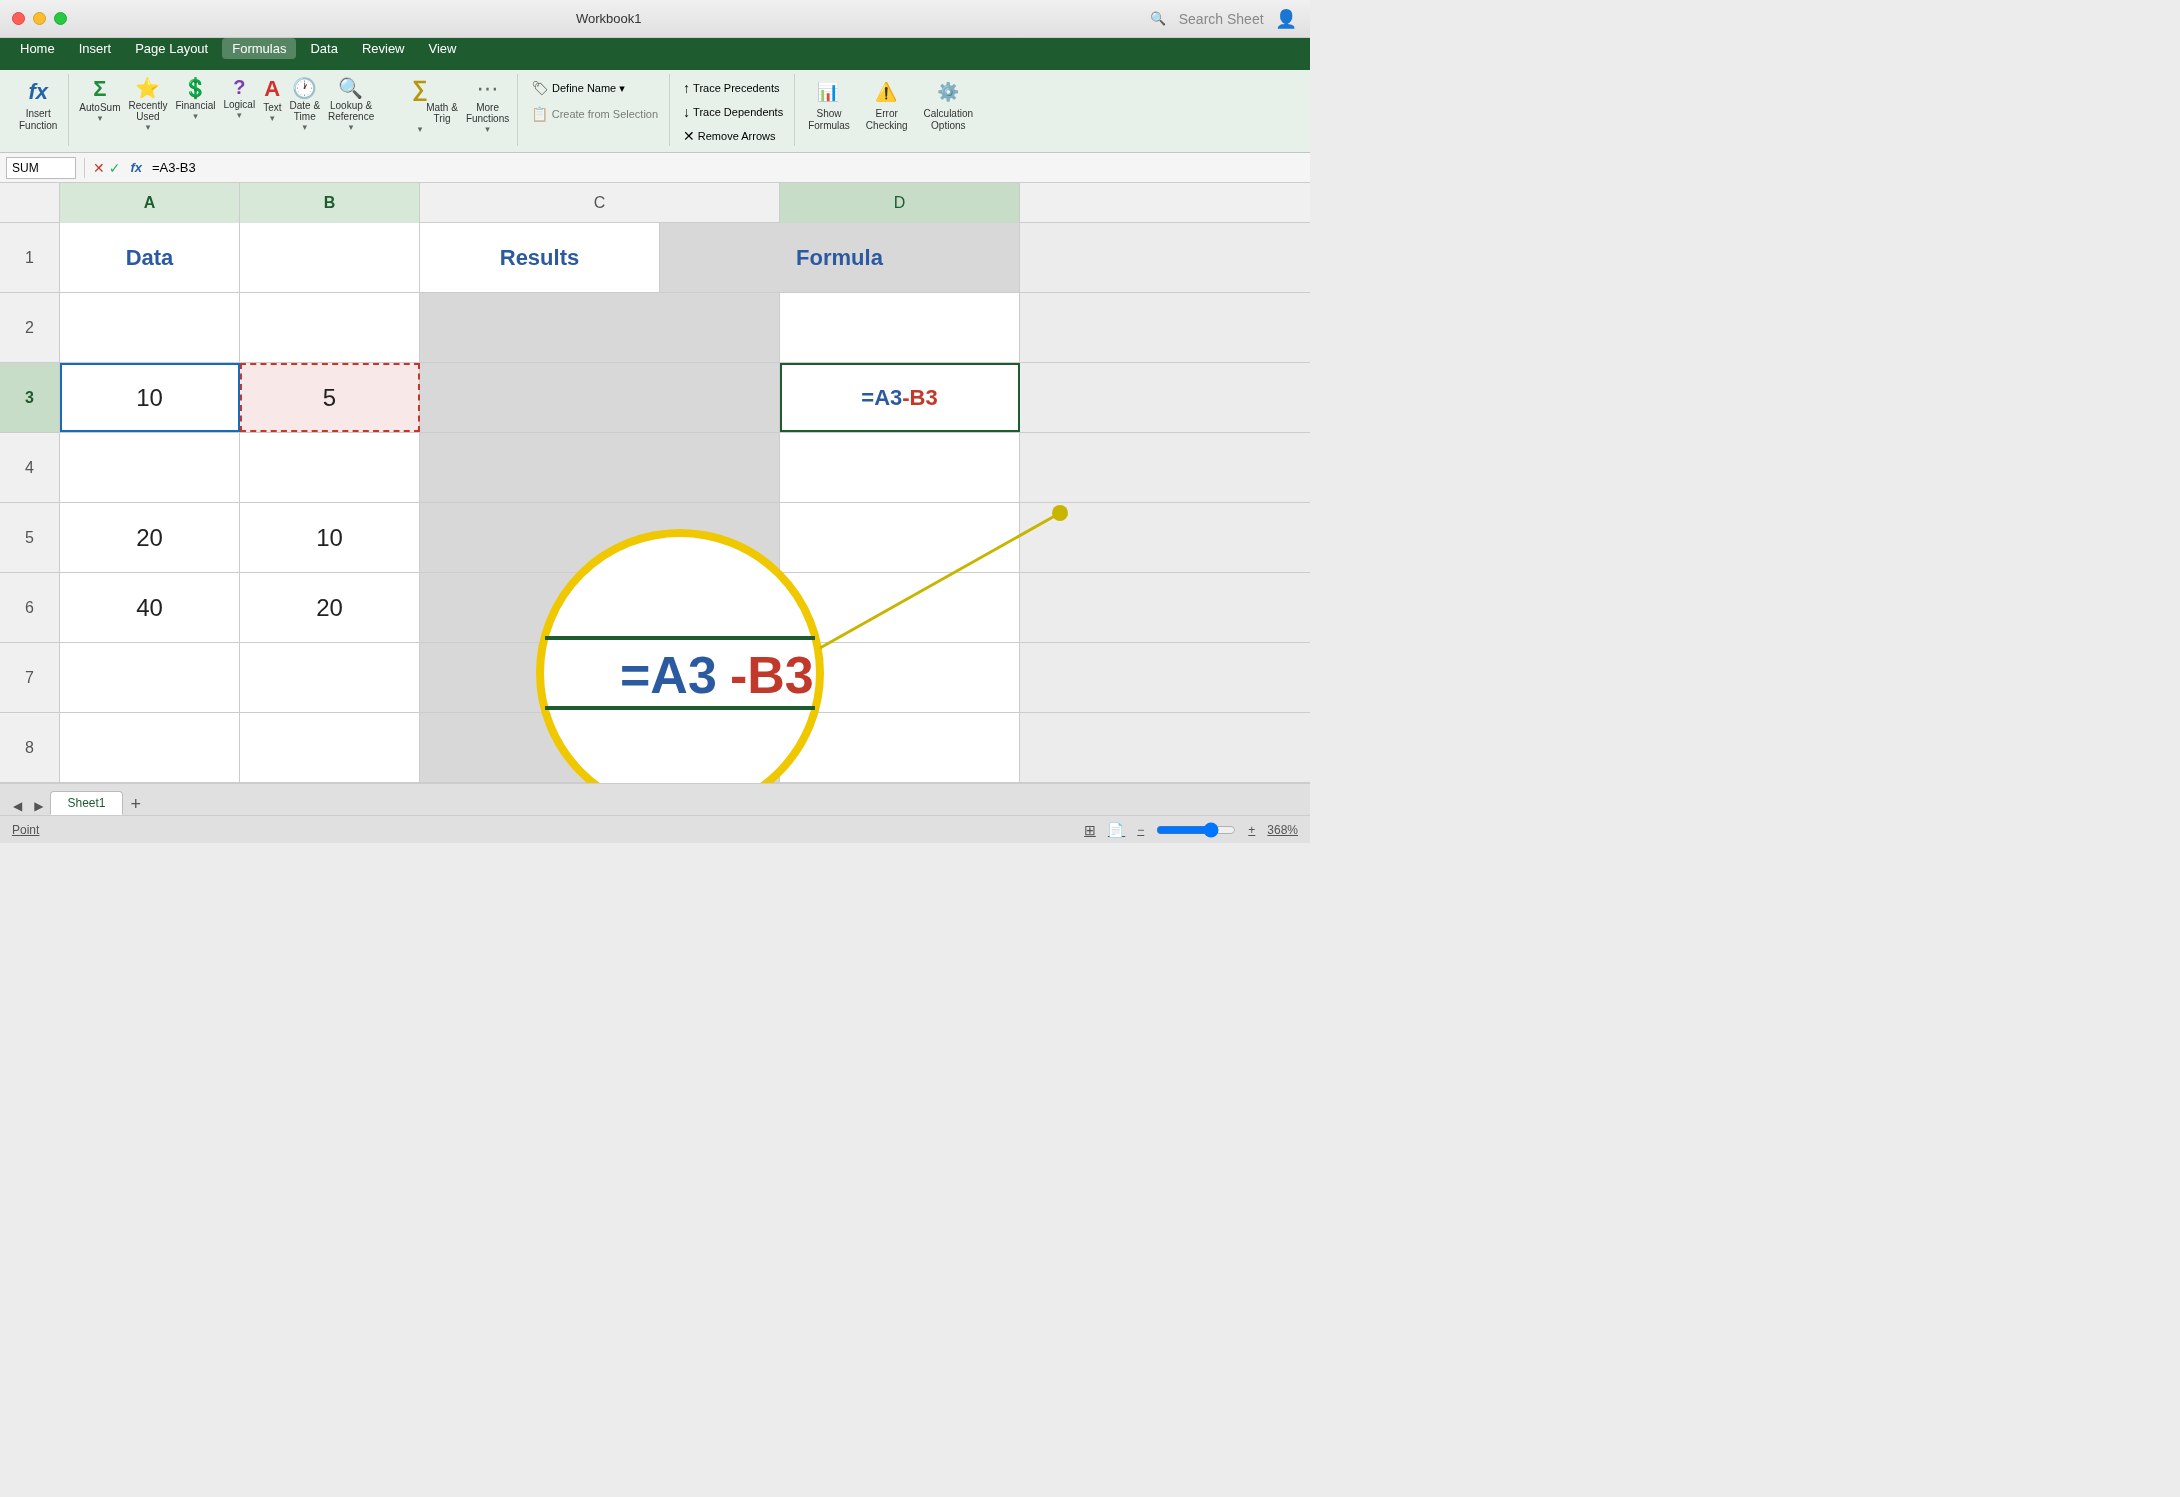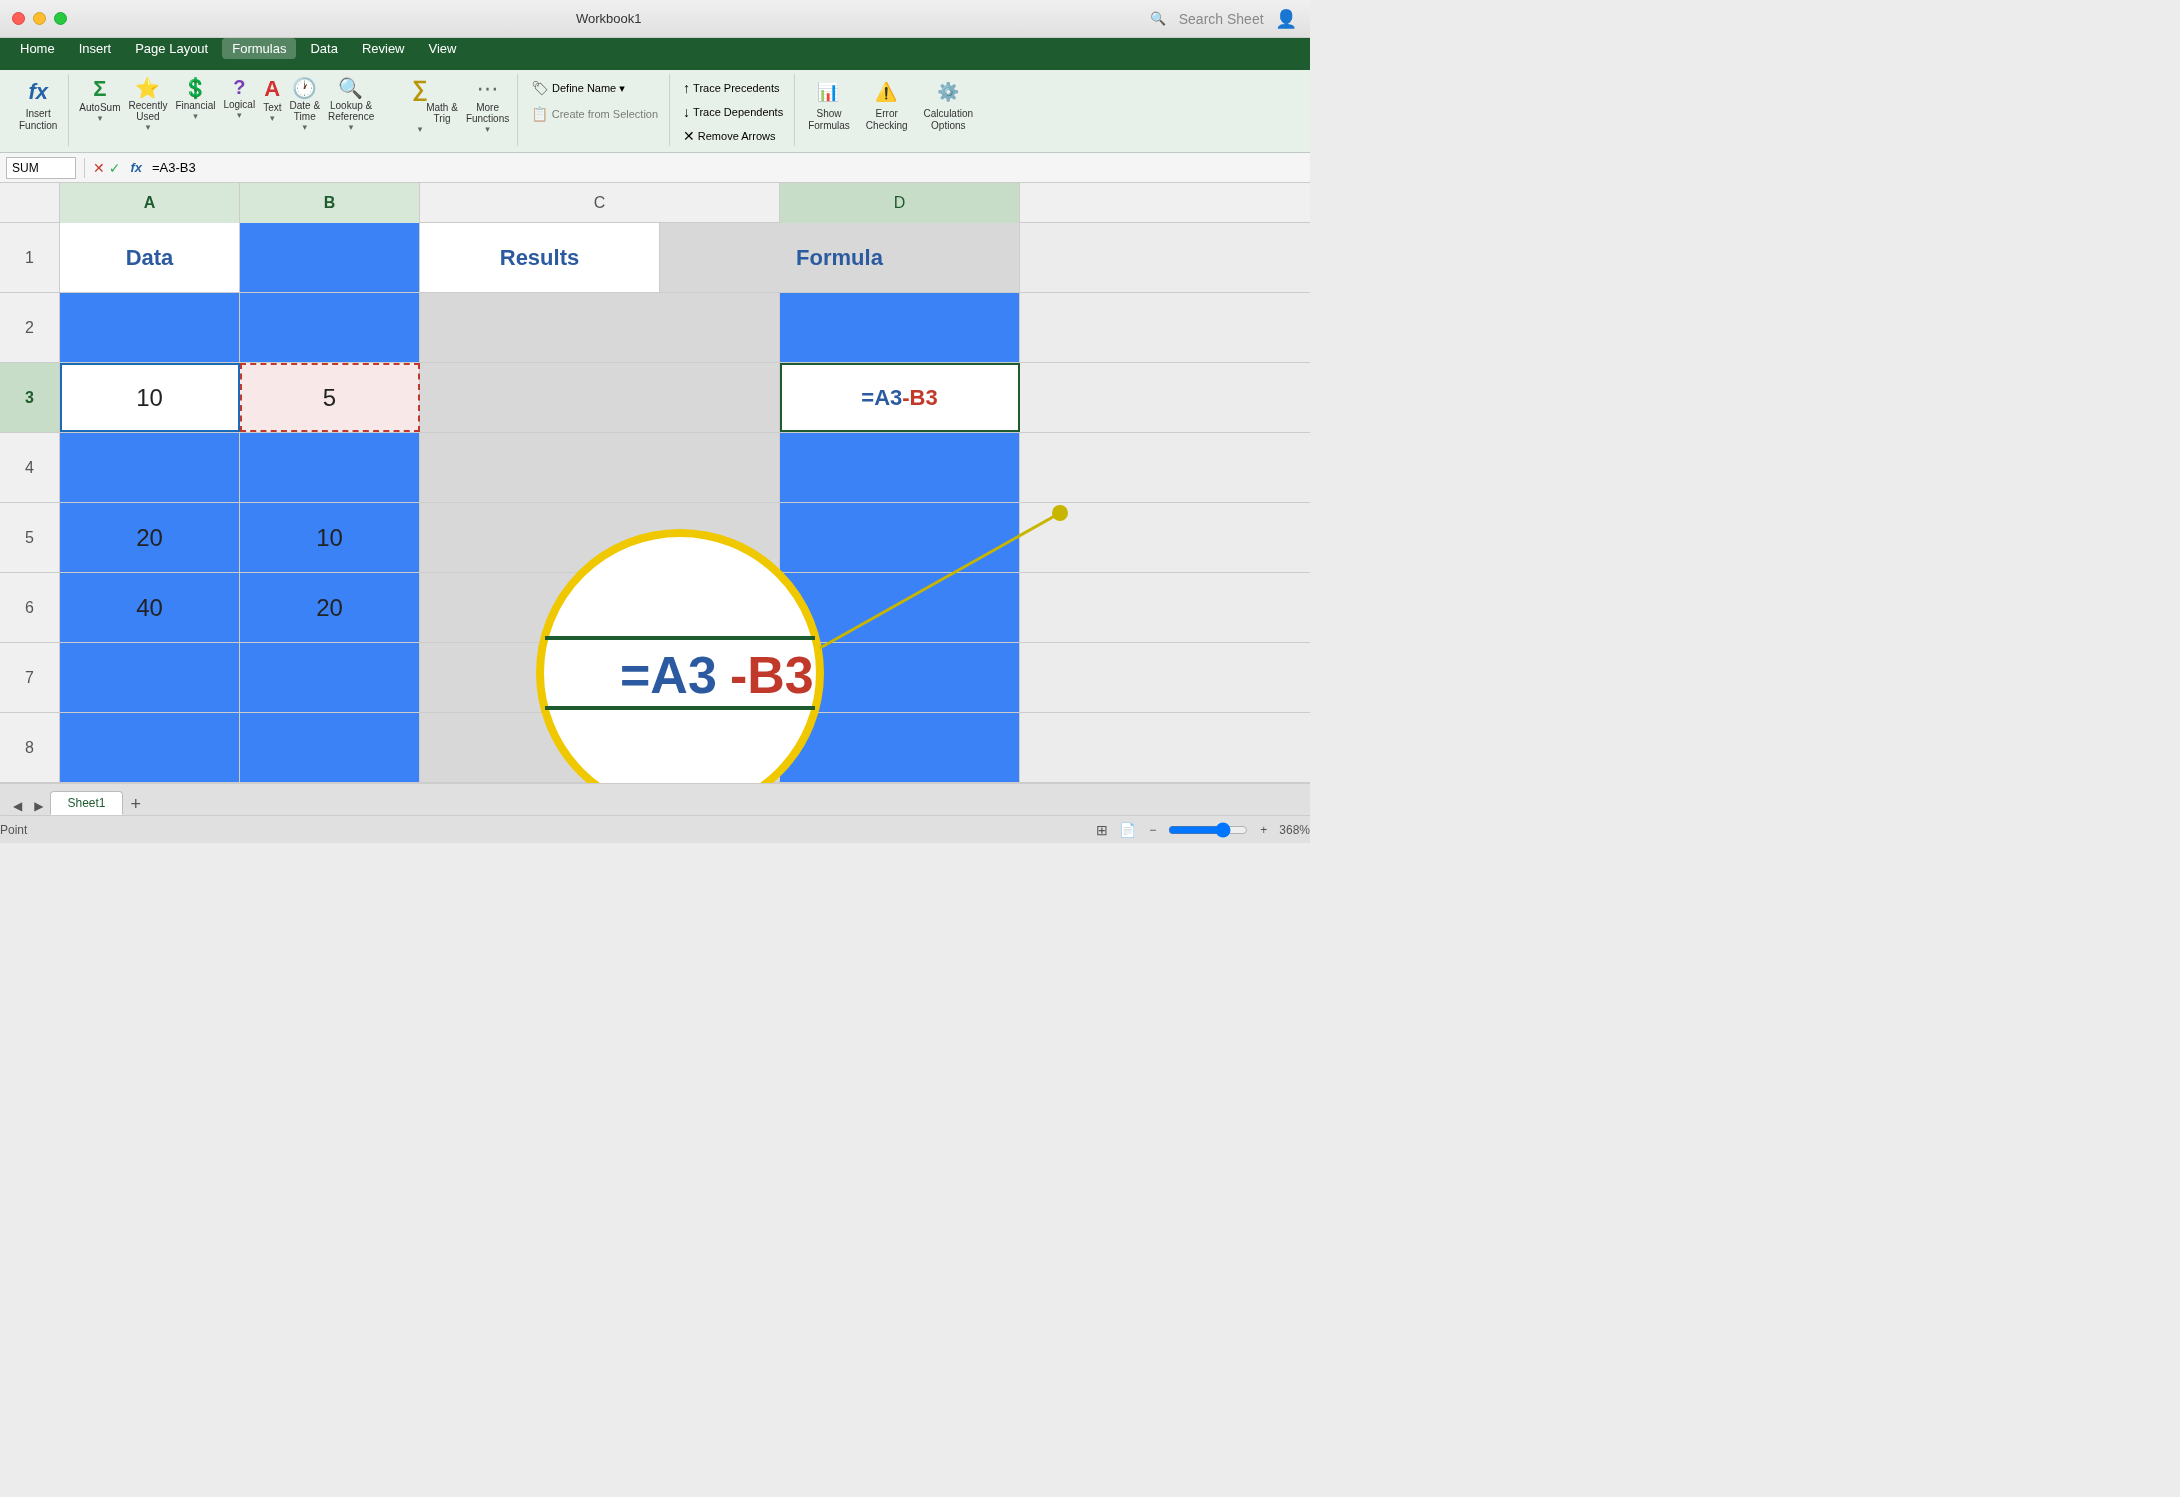--- a/index.html
+++ b/index.html
@@ -181,21 +181,21 @@
     }
     .row-header.active-row { color: #1e5c30; font-weight: 600; background: #c8ddc8; }
     .cell {
       border-right: 1px solid #ccc;
       display: flex;
       align-items: center;
       justify-content: center;
       font-size: 20px;
       color: #222;
       position: relative;
-      background: #3b82f6;
+      background: #ffffff;
     }
     .cell.selected-cell {
       outline: 2px solid #1a6bb5;
       outline-offset: -2px;
       background: #fff;
     }
     .cell.copy-source {
       outline: 2px dashed #c0392b;
       outline-offset: -2px;
       background: #f9e8e8;
@@ -253,23 +253,24 @@
     .sheet-add-btn { font-size: 18px; color: #555; padding: 0 6px; cursor: pointer; line-height: 1; margin-bottom: 2px; }
 
     
     .status-bar {
       background: #e0e0e0;
       border-top: 1px solid #ccc;
       height: 28px;
       display: flex;
       align-items: center;
       justify-content: space-between;
-      padding: 0 0;
+      padding: 0 12px;
       font-size: 12px;
       color: #555;
+      text-decoration: underline;
     }
     .status-right { display: flex; align-items: center; gap: 12px; }
     .zoom-slider { width: 80px; }
 
     .ribbon-split-btn {
       display: flex;
       flex-direction: column;
       align-items: center;
       cursor: pointer;
       border-radius: 4px;

